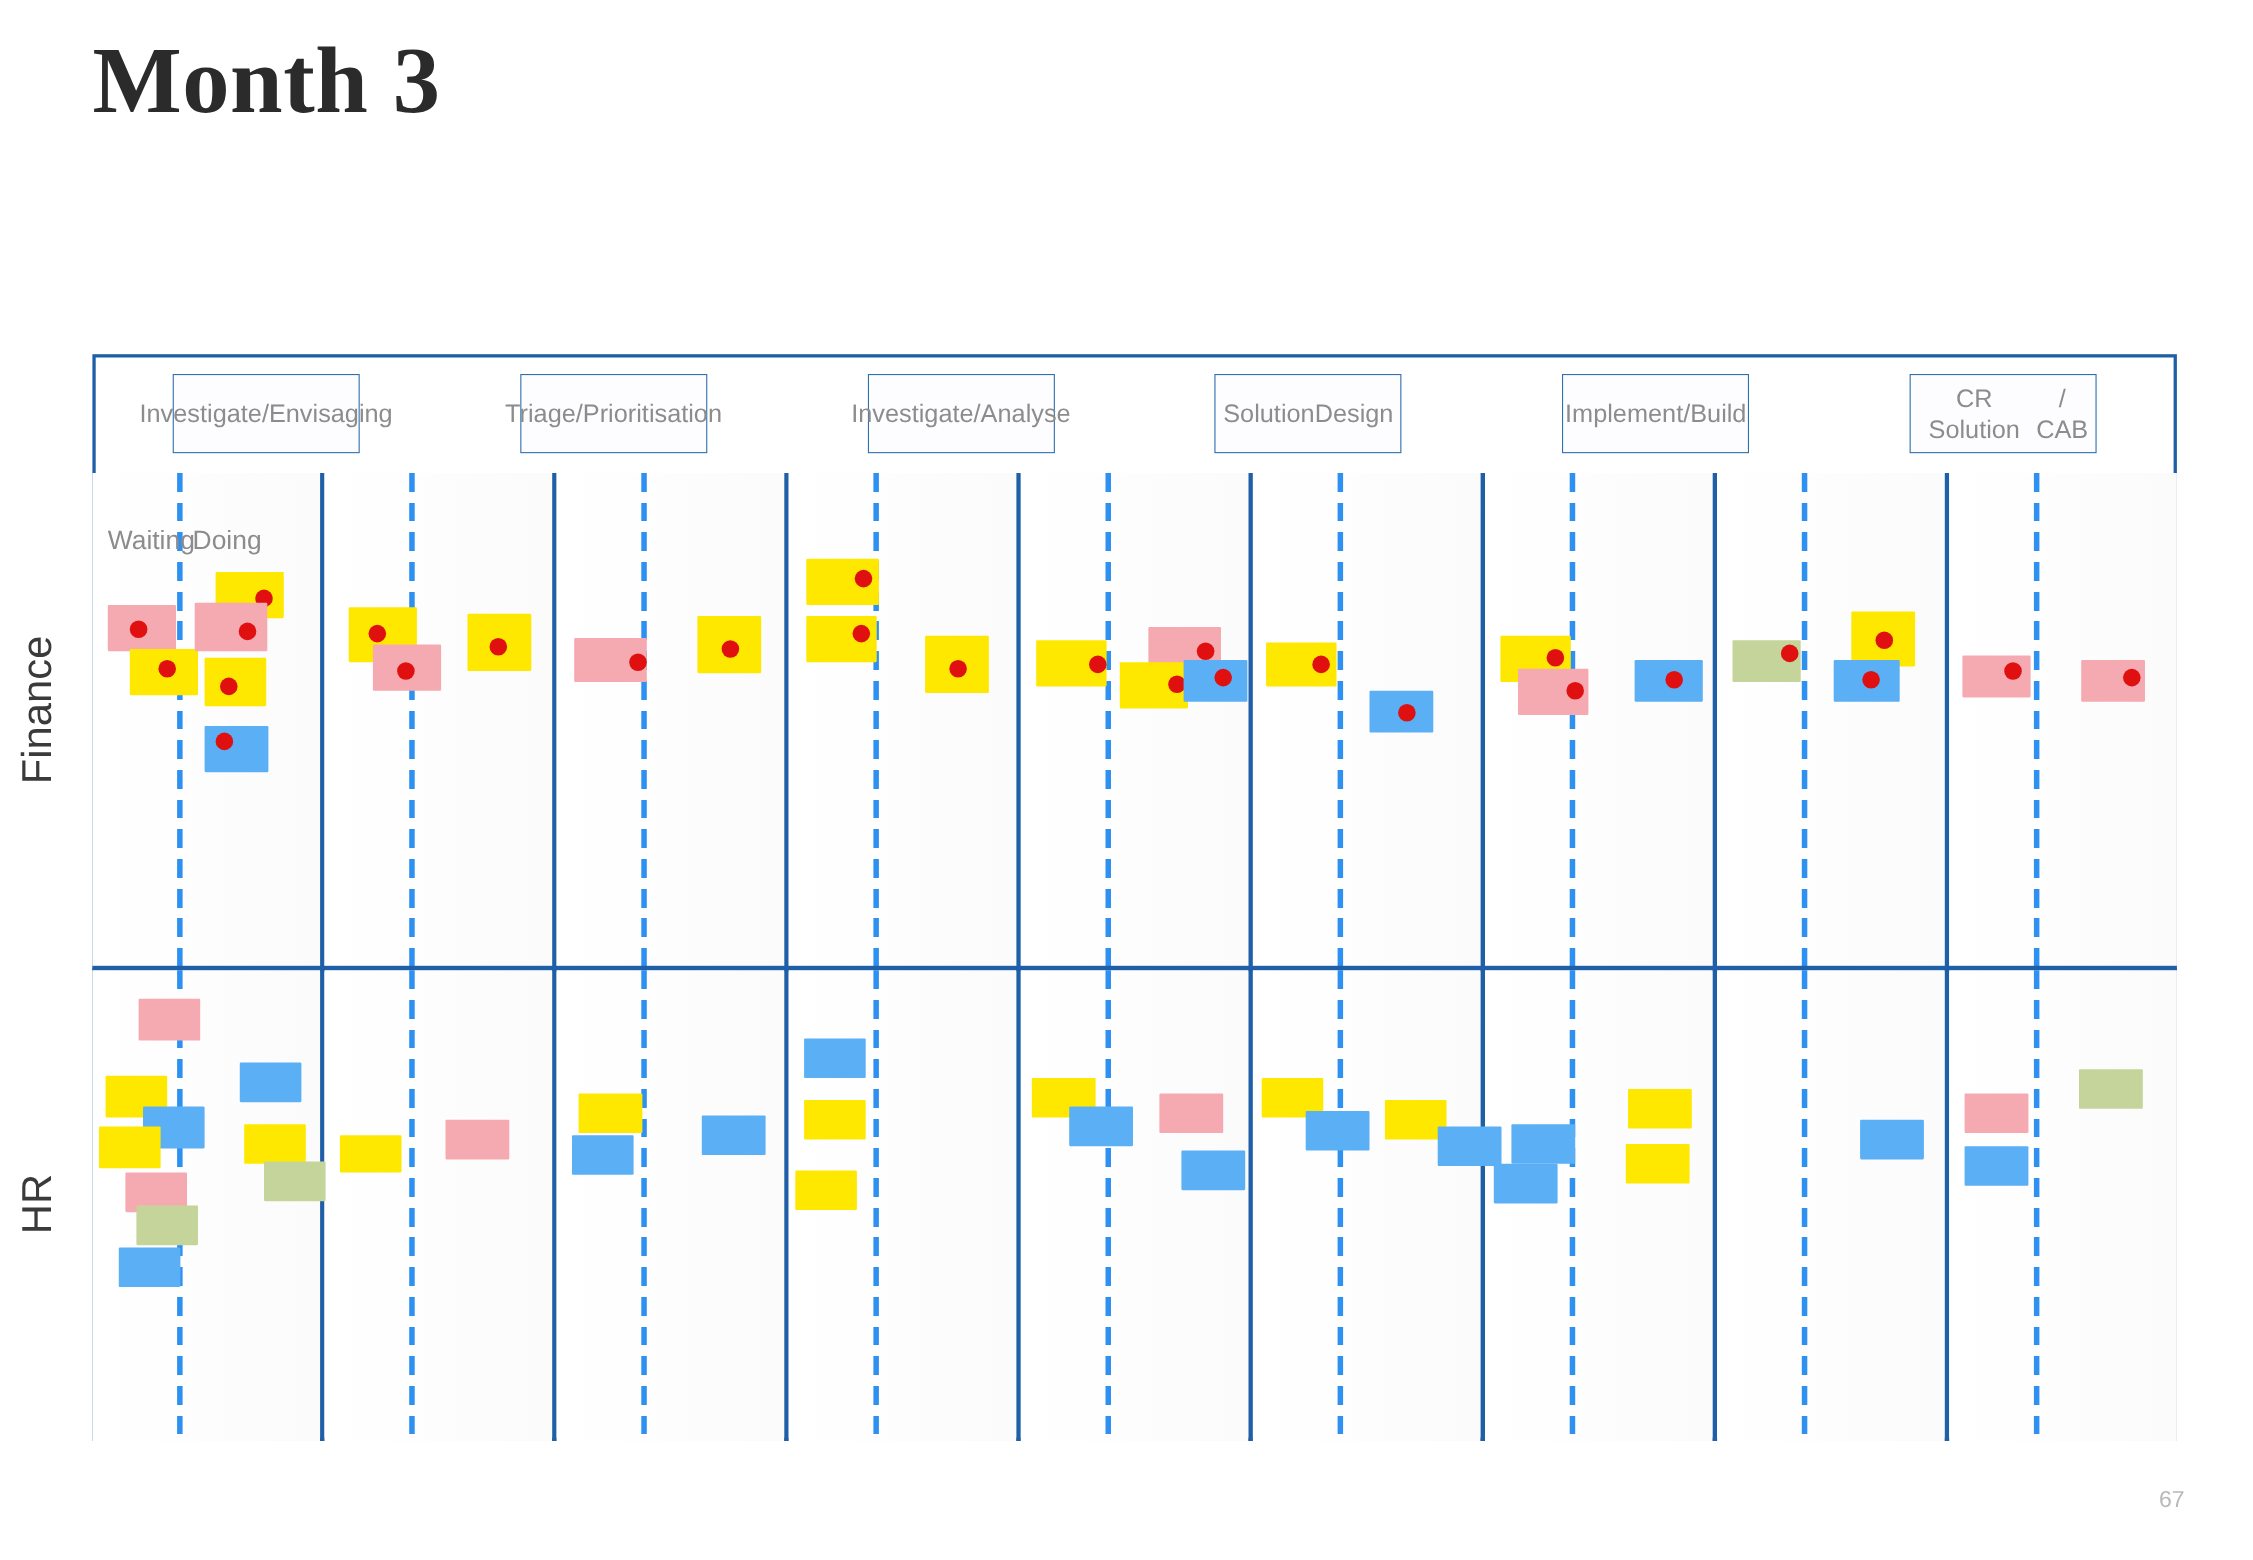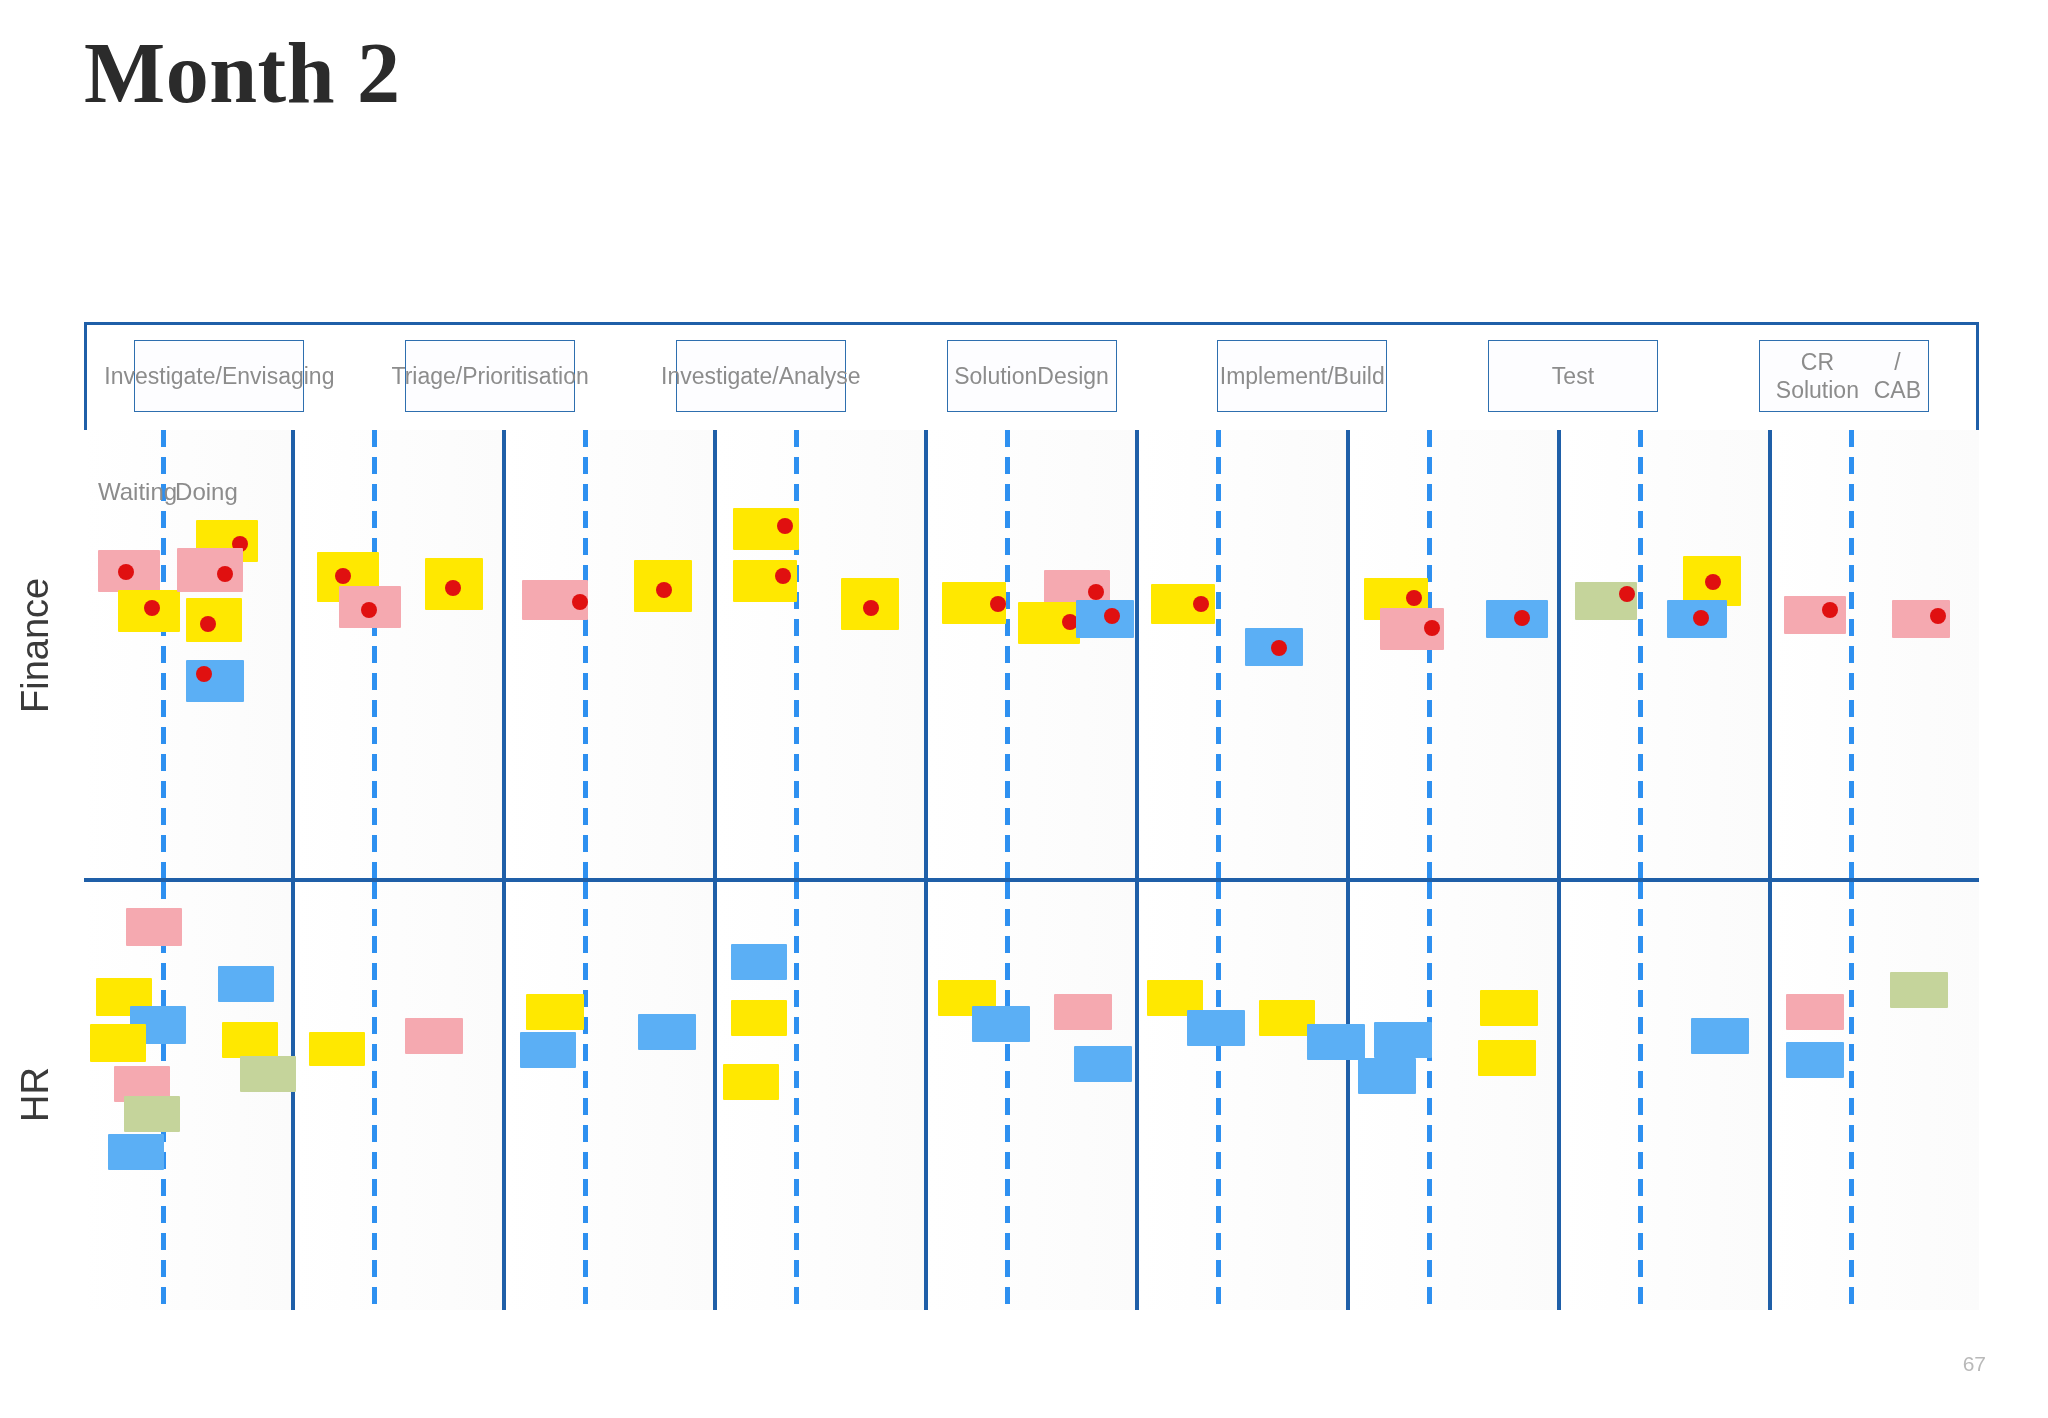--- a/index.html
+++ b/index.html
@@ -172,21 +172,21 @@
     height: 16px;
     border-radius: 50%;
     background: #E01010;
   }
 </style>
 </head>
 <body>
 
 <div class="slide">
 
-  <div class="slide-title">Month 2</div>
+  <div class="slide-title">Month 3</div>
 
   <div class="lane-label lane-label-finance">Finance</div>
   <div class="lane-label lane-label-hr">HR</div>
 
   <div class="board"></div>
 
   <div class="header-strip" id="header-strip">
       <div class="stage-cell">
         <div class="stage-box">
           <span>Investigate</span>
@@ -209,25 +209,20 @@
       <div class="stage-cell">
         <div class="stage-box">
           <span>Solution</span>
           <span>Design</span>
         </div>
       </div>
       <div class="stage-cell">
         <div class="stage-box">
           <span>Implement/</span>
           <span>Build</span>
-        </div>
-      </div>
-      <div class="stage-cell">
-        <div class="stage-box">
-          <span>Test</span>
         </div>
       </div>
       <div class="stage-cell">
         <div class="stage-box">
           <span>CR Solution</span>
           <span>/ CAB</span>
         </div>
       </div>
     </div>
 

